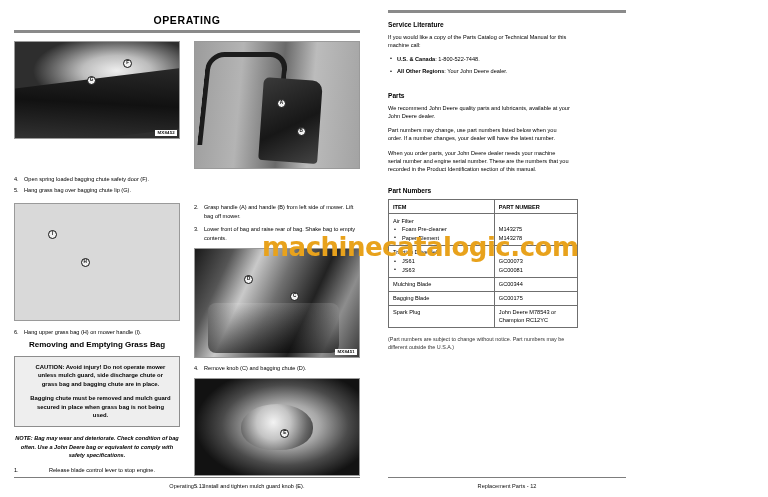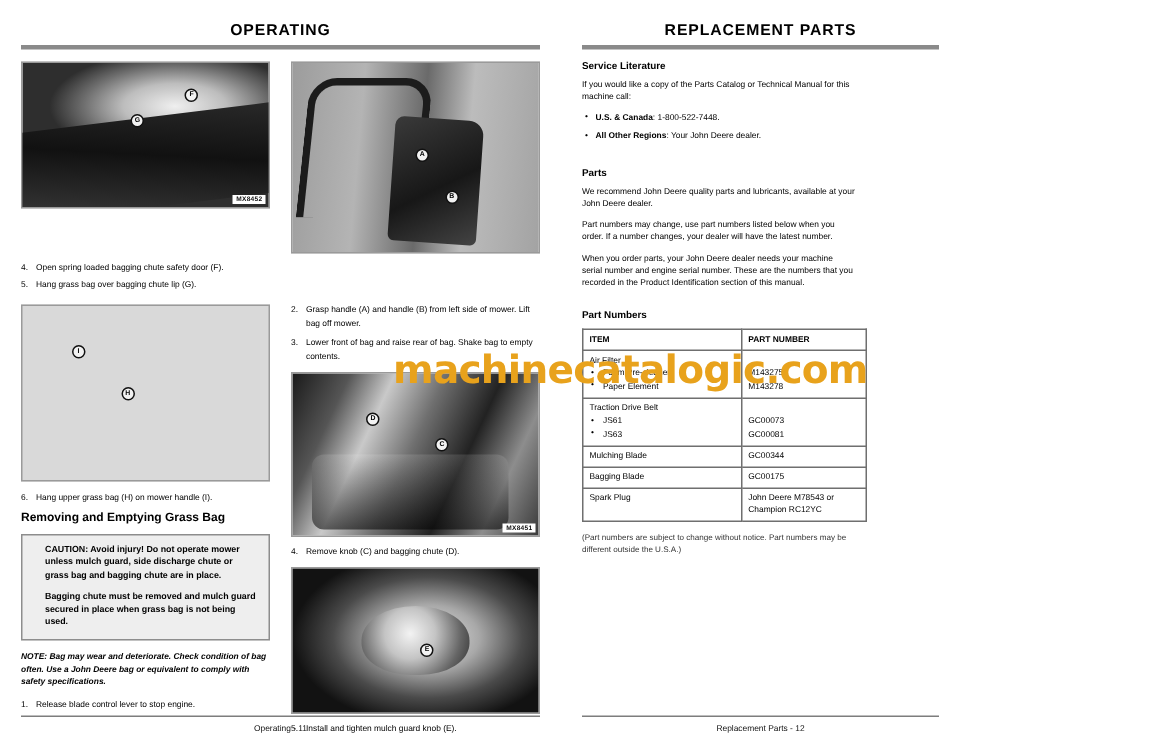--- a/index.html
+++ b/index.html
@@ -371,21 +371,21 @@
           <div class="photo ph-e"></div>
           <div class="callout" style="left:52%;top:52%">E</div>
         </div>
         <div class="numitem" style="margin-top:6px">
           <span class="num">5.</span>
           <span>Install and tighten mulch guard knob (E).</span>
         </div>
       </div>
     </div>
 
-    <div style="position:absolute; left:14px; top:340px; width:166px;">
+    <div style="position:absolute; left:14px; top:340px; width:166px;text-align:center;">
       <div class="section-head" style="margin-top:0">Removing and Emptying Grass Bag</div>
 
       <div class="caution-box">
         <svg class="caution-tri" width="15" height="14" viewBox="0 0 15 14">
           <polygon points="7.5,0 15,13.5 0,13.5" fill="#111"></polygon>
           <rect x="6.7" y="4.3" width="1.6" height="5.2" fill="#eeeeee"></rect>
           <rect x="6.7" y="10.4" width="1.6" height="1.6" fill="#eeeeee"></rect>
         </svg>
         <div class="caution-body">
           <p>CAUTION: Avoid injury! Do not operate mower unless mulch guard, side discharge chute or grass bag and bagging chute are in place.</p>
@@ -402,21 +402,20 @@
     </div>
 
     <div class="footer">
       <div class="rule"></div>
       <div class="pageno">Operating - 11</div>
     </div>
   </div>
 
   <div class="page page-right">
 
-    <div class="page-title">REPLACEMENT PARTS</div>
     <div class="title-rule"></div>
 
     <div class="sub-head" style="margin-top:2px">Service Literature</div>
     <div class="para" style="width:180px">If you would like a copy of the Parts Catalog or Technical Manual for this machine call:</div>
 
     <div class="bullet">
       <b>U.S. &amp; Canada</b><span>: 1-800-522-7448.</span>
     </div>
     <div class="bullet">
       <b>All Other Regions</b><span>: Your John Deere dealer.</span>

